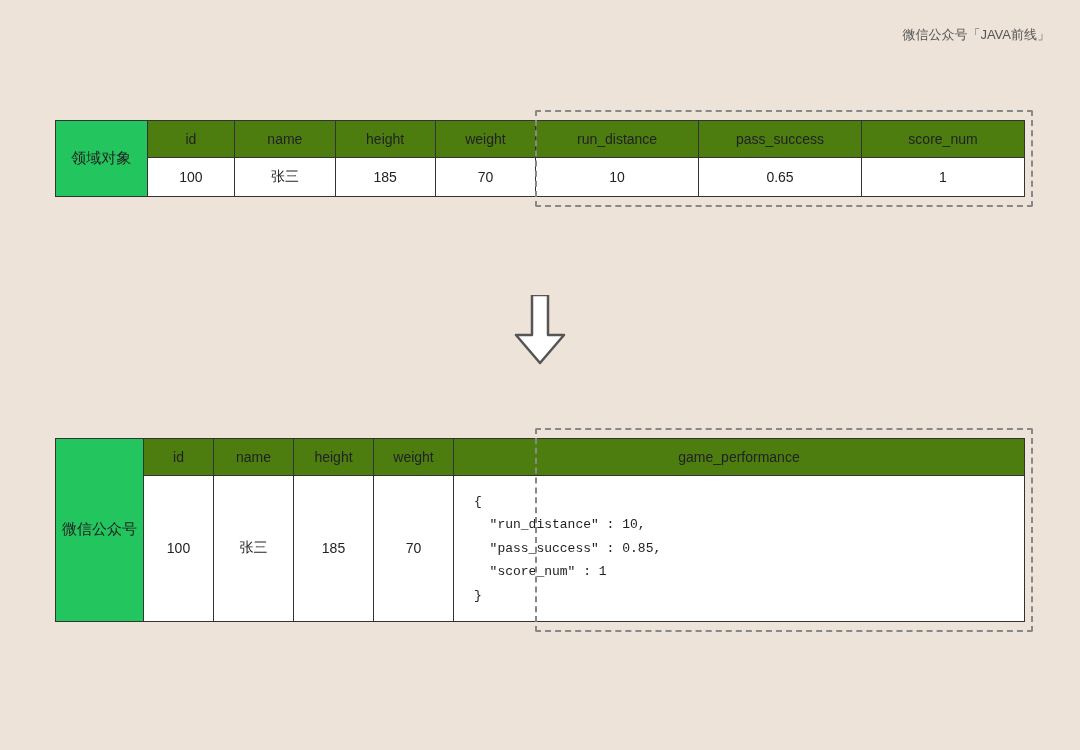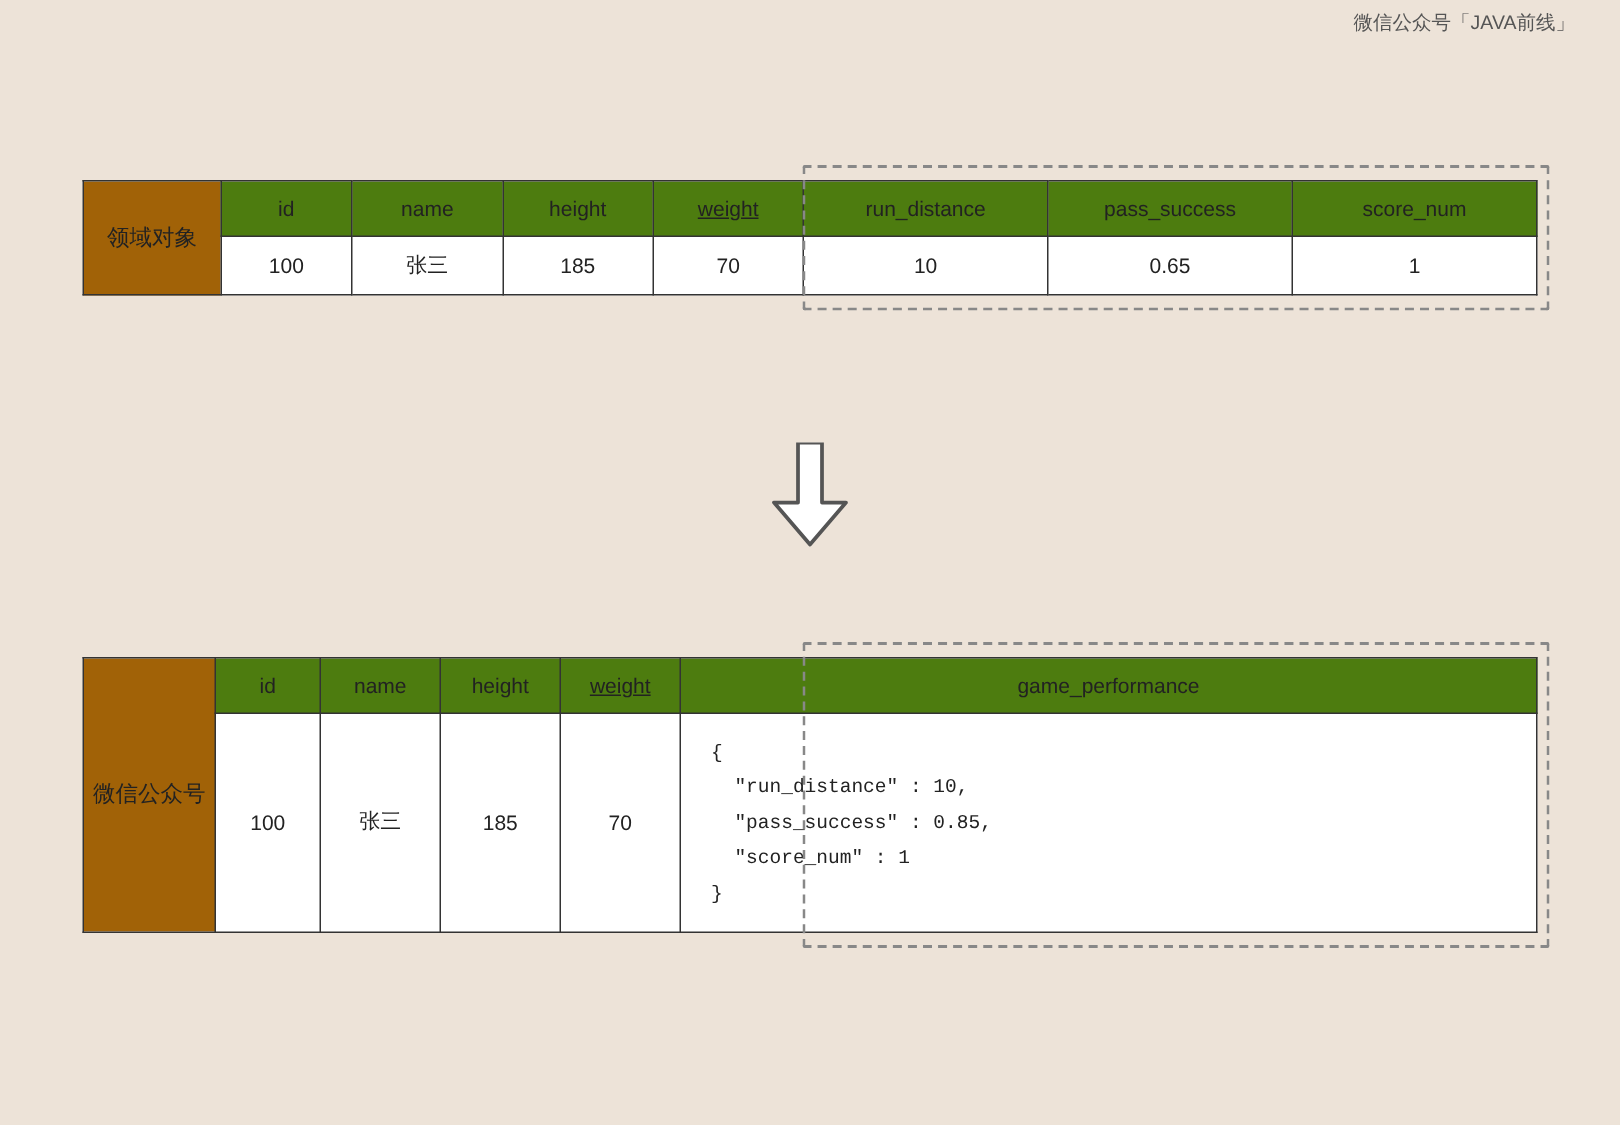--- a/index.html
+++ b/index.html
@@ -10,21 +10,21 @@
       background-color: #ede3d8;
       font-family: "Microsoft YaHei", "PingFang SC", Arial, sans-serif;
       font-size: 14px;
       color: #222;
       position: relative;
       overflow: hidden;
     }
 
     .watermark {
       position: absolute;
-      top: 6px;
+      top: 26px;
       right: 30px;
       font-size: 13px;
       color: #555;
       text-align: center;
     }
 
     
     .section-top {
       position: absolute;
       top: 120px;
@@ -78,30 +78,30 @@
       padding: 10px 6px;
       white-space: nowrap;
     }
 
     th {
       font-weight: normal;
       background: #4d7c0f;
     }
 
     .row-label-cell {
-      background: #a16207;
+      background: #22c55e;
       font-size: 15px;
       width: 72px;
       vertical-align: middle;
     }
 
     .col-id    { width: 70px; }
     .col-name  { width: 80px; }
     .col-height{ width: 80px; text-align: center; }
-    .col-weight{ width: 80px; text-decoration: underline; }
+    .col-weight{ width: 80px; }
     .col-run   { width: 130px; }
     .col-pass  { width: 130px; }
     .col-score { width: 130px; }
 
     
     .json-cell {
       text-align: left;
       padding: 14px 20px;
       font-family: "Courier New", monospace;
       font-size: 13px;

